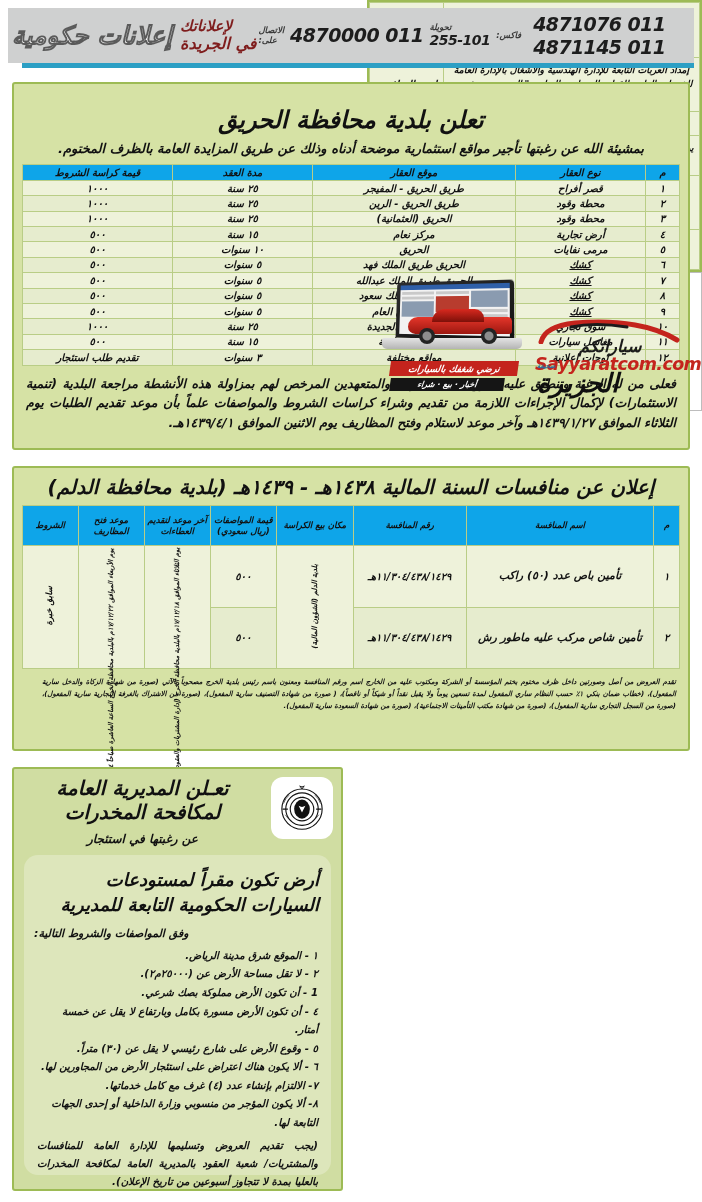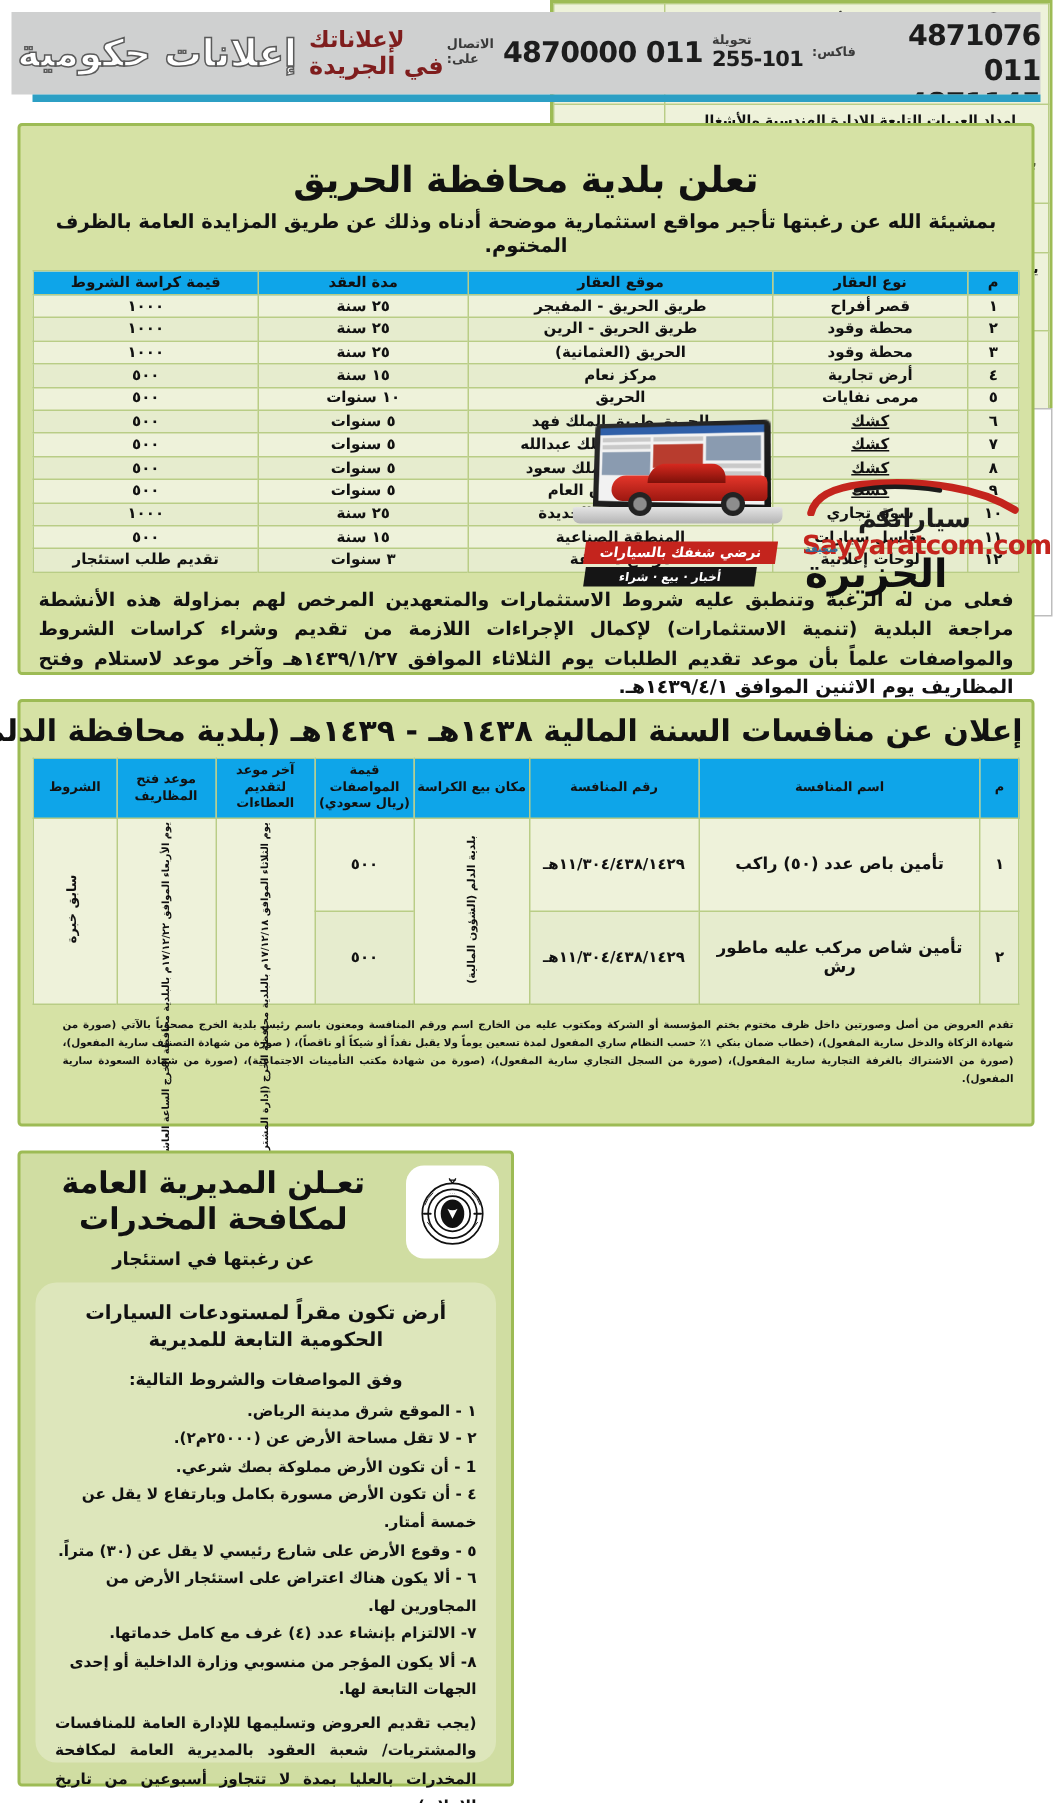--- a/index.html
+++ b/index.html
@@ -11,20 +11,21 @@
     background: #ffffff;
     font-family: "DejaVu Sans", "Liberation Sans", sans-serif;
     overflow: hidden;
   }
 
   .page {
     position: relative;
     width: 702px;
     height: 1202px;
     background: #ffffff;
+    font-style: italic;
   }
 
   
   .masthead {
     position: absolute;
     top: 8px; left: 8px;
     width: 686px; height: 55px;
     background: #cfd0d0;
     display: flex;
     flex-direction: row-reverse;
@@ -258,31 +259,30 @@
     margin-top: 2px;
   }
   .drugs-inner {
     margin: 9px 10px 0 10px;
     background: #dde6bb;
     border-radius: 14px;
     padding: 10px 10px 12px 10px;
     height: 320px;
   }
   .drugs-headline {
-    font-size: 13px;
-    font-weight: bold;
-    color: #111111;
-    text-align: center;
+    font-size: 18px;
+    font-weight: bold;
+    color: #111111;
     line-height: 1.42;
     padding: 2px 2px 0 2px;
   }
   .drugs-spec-label {
     font-size: 11px;
     font-weight: bold;
-    text-align: center;
+    text-align: left;
     margin-top: 9px;
     color: #111;
   }
   .drugs-list {
     margin-top: 7px;
     padding: 0 3px;
   }
   .drugs-list li {
     list-style: none;
     font-size: 10.2px;

